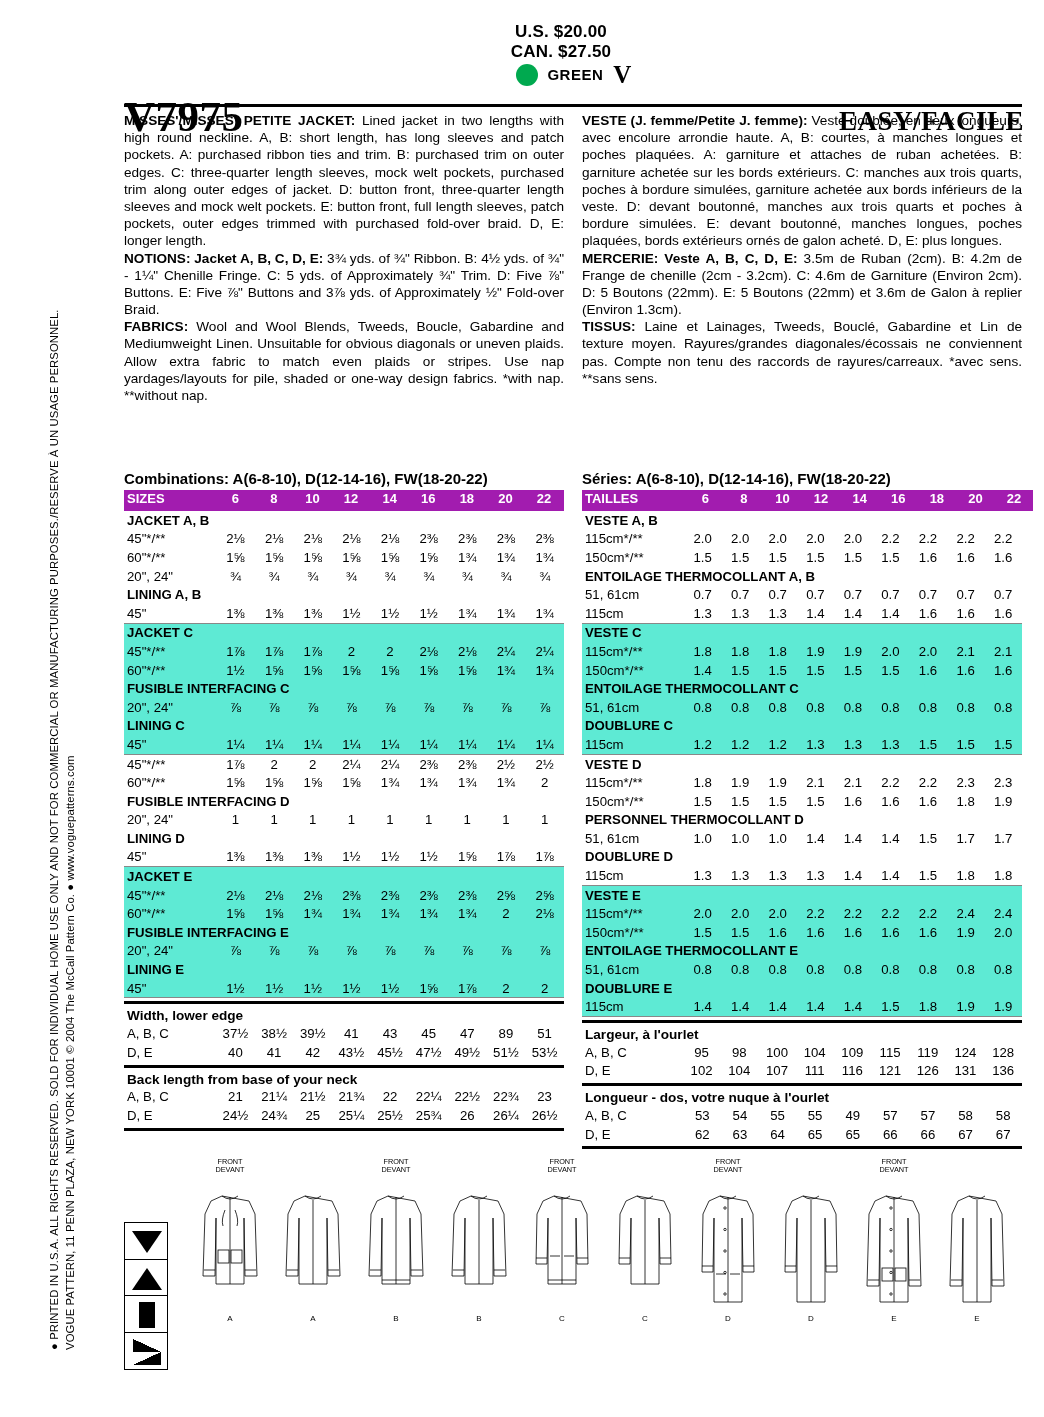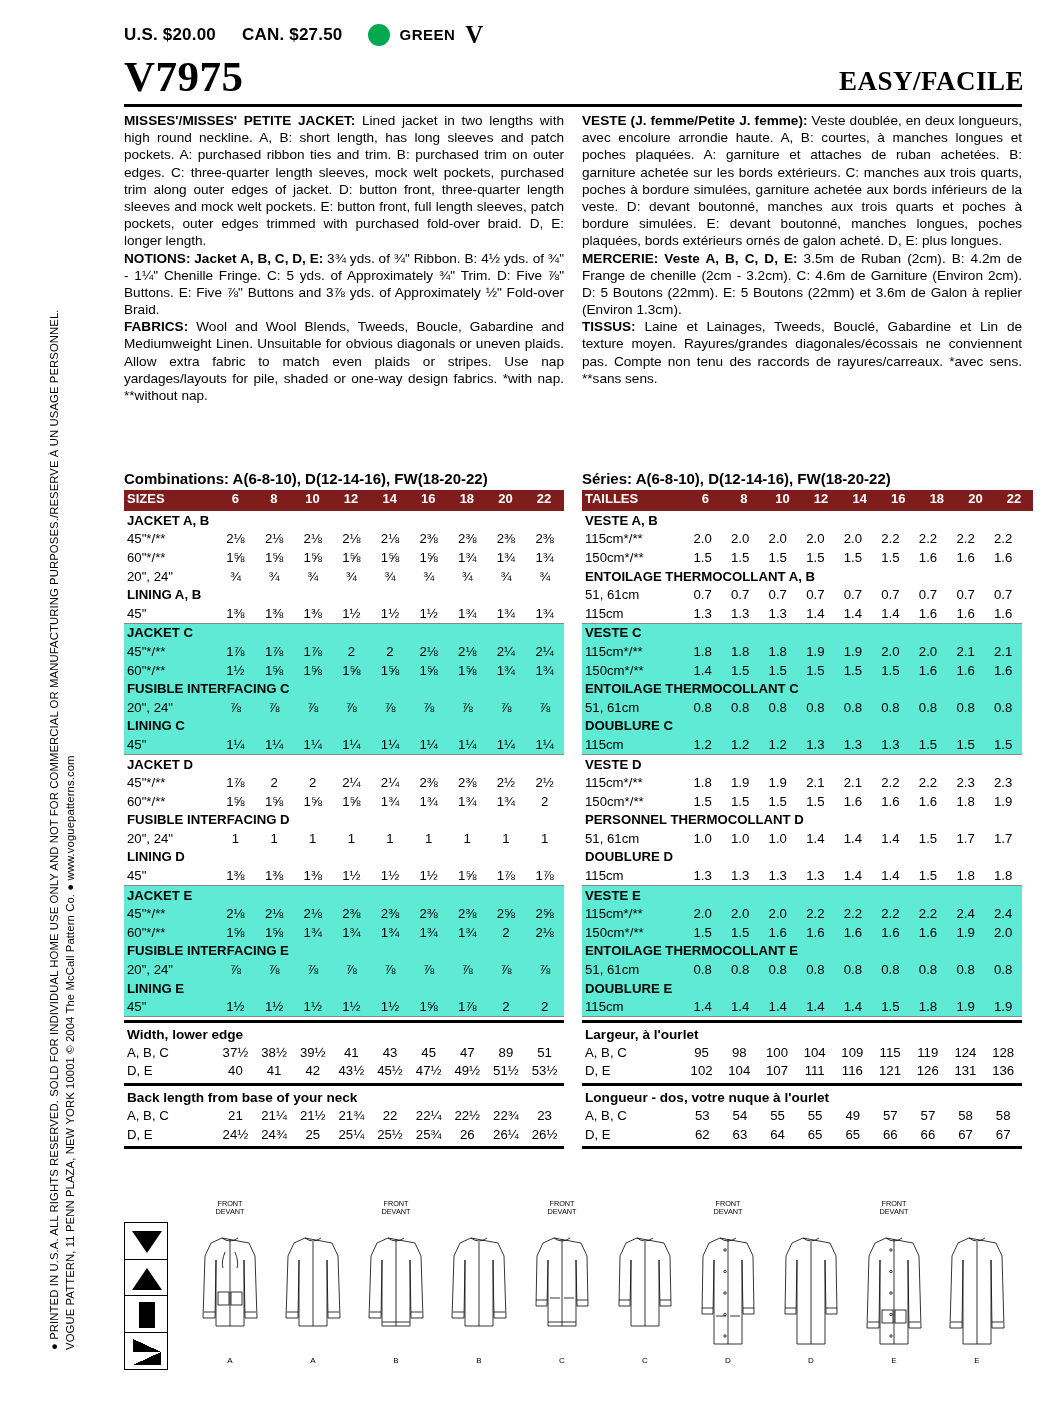--- a/index.html
+++ b/index.html
@@ -24,21 +24,21 @@
     transform:rotate(-90deg);
     white-space:nowrap;
     font-size:11.3px;
     letter-spacing:0.1px;
   }
   .vtext.a { left:20px; top:1330px; }
   .vtext.b { left:4px;  top:1330px; }
 
   
   .header { position:absolute; left:124px; top:22px; width:900px; }
-  .priceline { display:flex; align-items:center; font-size:17px; font-weight:bold; letter-spacing:0.2px;}
+  .priceline { display:flex; align-items:center; font-size:17px; font-weight:bold; letter-spacing:0.2px;flex-direction:column;}
   .priceline .seg { margin-right:26px; }
   .dot {
     width:22px;height:22px;border-radius:50%;
     background:#00A94F; display:inline-block; margin-right:9px;
   }
   .greenwrap { display:flex; align-items:center; }
   .greenlabel { font-size:15px; font-weight:bold; letter-spacing:0.5px; margin-right:10px;}
   .vmark { font-family:"Liberation Serif", serif; font-size:25px; font-weight:bold; line-height:1; }
 
   .titlerow { display:flex; align-items:flex-end; justify-content:space-between; margin-top:8px; }
@@ -54,21 +54,21 @@
   .col p { margin:0 0 0 0; }
   .col b { font-weight:bold; }
 
   
   .tablewrap { position:absolute; top:470px; }
   .tablewrap.left { left:124px; width:440px; }
   .tablewrap.right { left:582px; width:440px; }
 
   .combi { font-size:15px; font-weight:bold; margin-bottom:3px; }
   .hdrbar {
-    background:#7f1d1d; color:#fff; font-size:13px; font-weight:bold;
+    background:#a21caf; color:#fff; font-size:13px; font-weight:bold;
     height:21px; display:flex; align-items:center;
   }
   .sizetbl { width:100%; border-collapse:collapse; font-size:13.2px; }
   .sizetbl td { padding:0; height:18.6px; vertical-align:middle; white-space:nowrap; }
   .lbl { width:92px; padding-left:3px !important; }
   .num { width:38.6px; text-align:center; }
   .secthead { font-weight:bold; }
   .grayband { background:#5eead4; }
   .thickline { height:3px; background:#000; margin:3px 0 2px 0; }
   .thinline { height:1px; background:#888; }
@@ -80,21 +80,21 @@
   .tri-down { position:absolute; left:7px; top:8px; width:0;height:0;border-left:15px solid transparent;border-right:15px solid transparent;border-top:22px solid #000; }
   .tri-up   { position:absolute; left:7px; top:8px; width:0;height:0;border-left:15px solid transparent;border-right:15px solid transparent;border-bottom:22px solid #000; }
   .bar      { position:absolute; left:14px; top:6px; width:16px; height:26px; background:#000; }
   .hourglass{ position:absolute; left:8px; top:6px; width:28px; height:26px;
               background:linear-gradient(to bottom left, transparent 49.6%, #000 50%) ,
                          linear-gradient(to bottom right, transparent 49.6%, #000 50%);
               background-size:100% 50%; background-repeat:no-repeat;
               background-position: top left, bottom left; }
 
   
-  .garments { position:absolute; left:195px; top:1200px; width:830px; height:150px; }
+  .garments { position:absolute; left:195px; top:1158px; width:830px; height:150px; }
   .gfig { position:absolute; width:70px; }
   .gcap { font-size:7.3px; text-align:center; line-height:1.12; height:26px; }
   .gletter { font-size:8px; text-align:center; margin-top:2px;}
   svg { display:block; }
 </style>
 </head>
 <body>
 
 <div class="page">
 
@@ -268,23 +268,20 @@
               <td class="num">1¼</td>
               <td class="num">1¼</td>
               <td class="num">1¼</td>
               <td class="num">1¼</td>
             </tr>
           </tbody>
         </table>
         <div class="thinline"></div>
         <table class="sizetbl">
           <tbody>
-            <tr>
-              <td class="lbl secthead" colspan="10" style="padding-left:3px;">JACKET D</td>
-            </tr>
             <tr>
               <td class="lbl" style="width:92px;">45"*/**</td>
               <td class="num">1⅞</td>
               <td class="num">2</td>
               <td class="num">2</td>
               <td class="num">2¼</td>
               <td class="num">2¼</td>
               <td class="num">2⅜</td>
               <td class="num">2⅜</td>
               <td class="num">2½</td>

